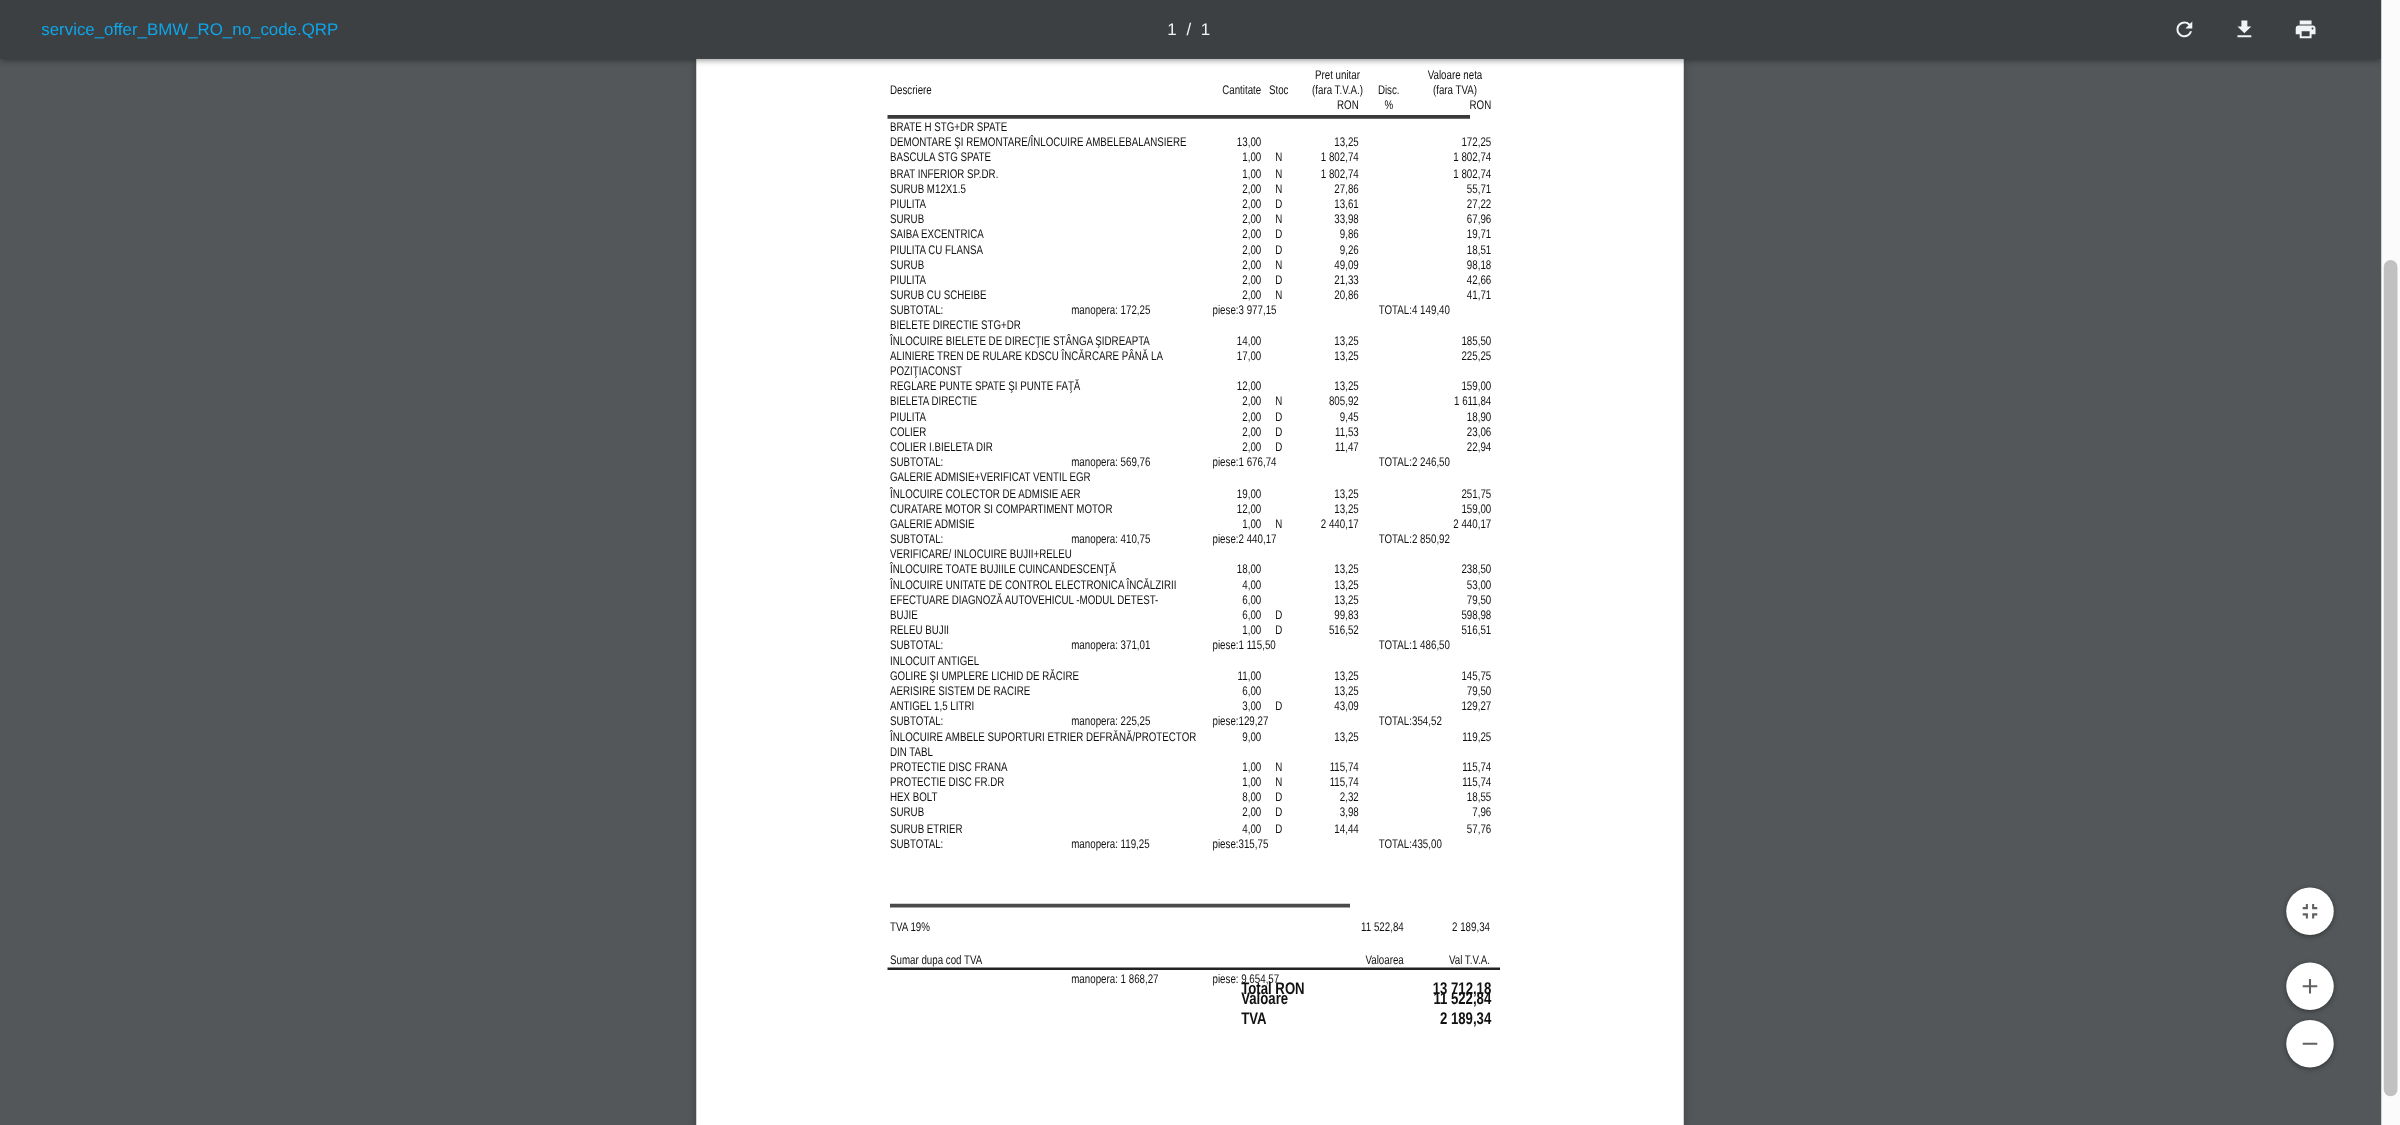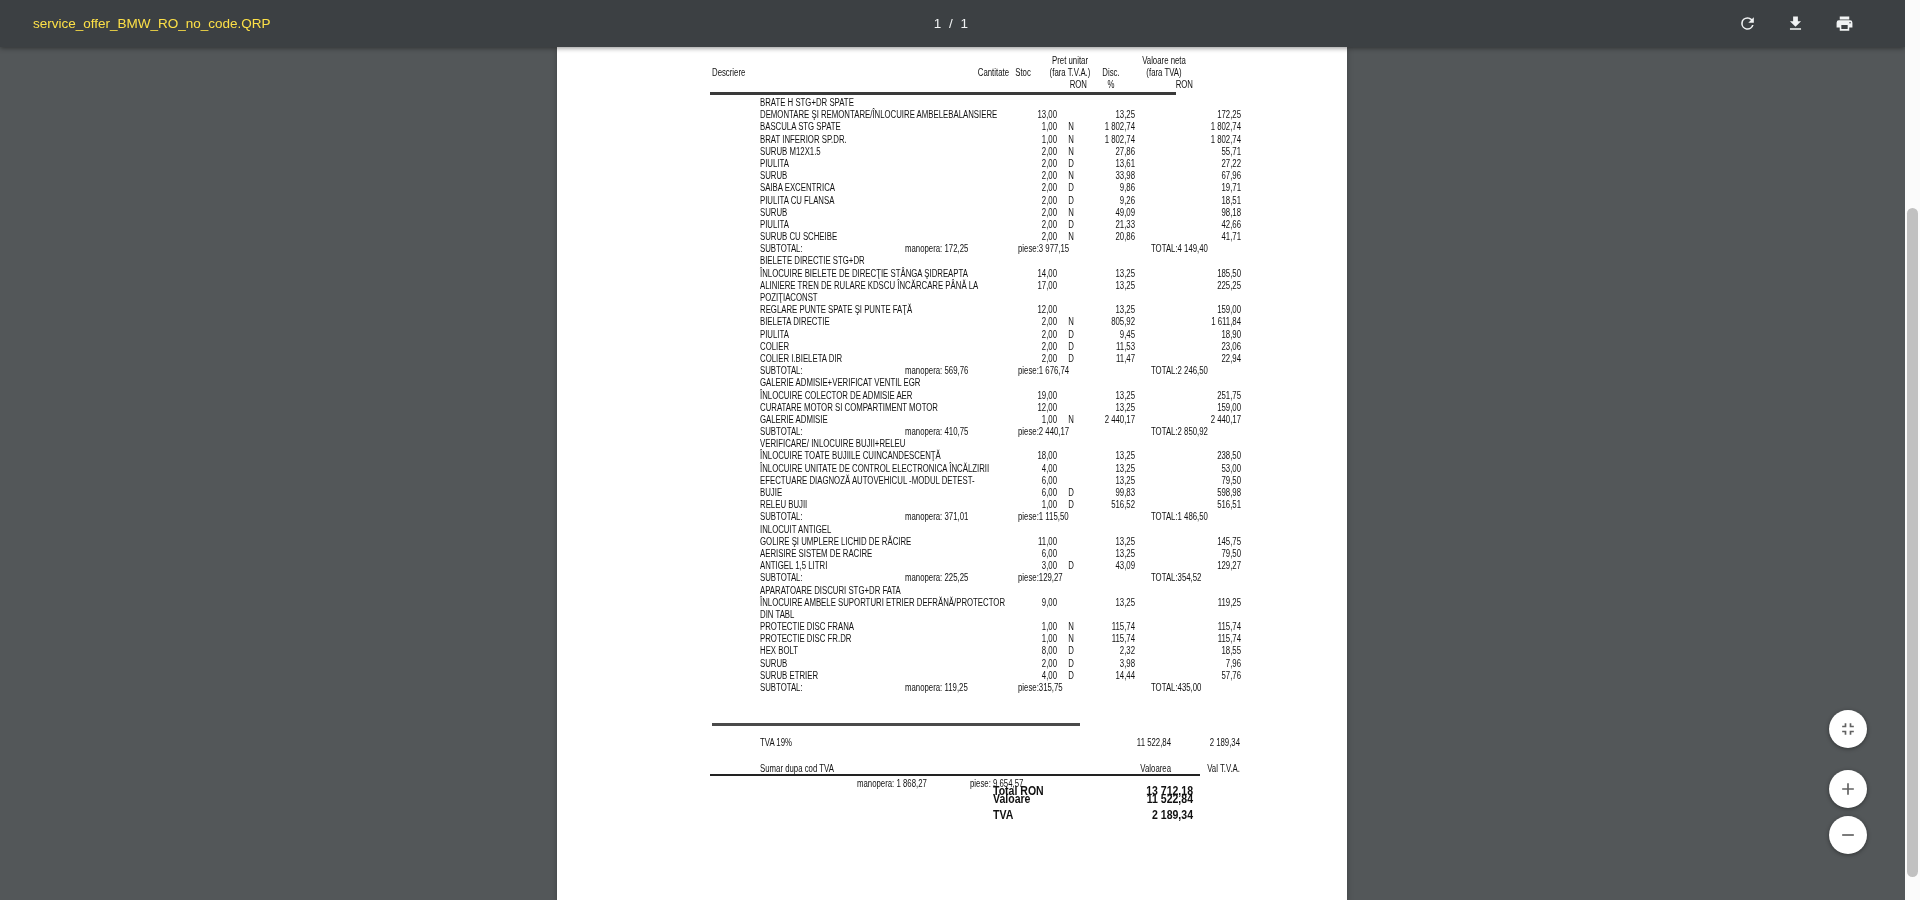--- a/index.html
+++ b/index.html
@@ -3,21 +3,21 @@
 <meta charset="utf-8">
 <style>
   * { margin:0; padding:0; box-sizing:border-box; }
   html,body { width:1920px; height:900px; overflow:hidden; }
   body { position:relative; background:#535759; font-family:"Liberation Sans", sans-serif; }
 
   
   .toolbar { position:absolute; left:0; top:0; width:1905px; height:47px; background:#3c4043;
              box-shadow:0 1px 5px rgba(0,0,0,.45); z-index:5; }
   .doc-title { position:absolute; left:33px; top:0; height:47px; line-height:47px;
-               color:#fde047; font-size:13.5px; white-space:nowrap;text-align:right; }
+               color:#0ea5e9; font-size:13.5px; white-space:nowrap;text-align:right; }
   .page-indicator { position:absolute; left:952px; transform:translateX(-50%); top:0; height:47px;
                     line-height:47px; color:#f1f3f4; font-size:13.5px; letter-spacing:2px; }
   .tb-btn { position:absolute; top:5px; width:37px; height:37px; border-radius:50%;
             display:flex; align-items:center; justify-content:center; cursor:pointer; }
   .tb-btn svg { width:19px; height:19px; fill:#f1f3f4; }
   #btn-rotate { left:1729px; } #btn-download { left:1777px; } #btn-print { left:1826px; }
 
   
   .pdf-page { position:absolute; left:557px; top:47px; width:790px; height:853px; background:#ffffff;
               box-shadow:0 2px 6px rgba(0,0,0,.25); color:#111; }
@@ -40,21 +40,21 @@
   #h-pret2  { left:475px; top:20px; width:76px; text-align:center; }
   #h-pret3  { left:455px; top:32px; width:75px; text-align:right; }
   #h-disc1  { left:536px; top:20px; width:36px; text-align:center; }
   #h-disc2  { left:536px; top:32px; width:36px; text-align:center; }
   #h-val1   { left:570px; top:8px;  width:74px; text-align:center; }
   #h-val2   { left:570px; top:20px; width:74px; text-align:center; }
   #h-val3   { left:556px; top:32px; width:80px; text-align:right; }
 
   
   .rows { position:absolute; left:0; top:50px; width:790px; }
-  .trow { position:relative; height:12.2px; font-size:10px; line-height:12.2px; white-space:nowrap;margin-left:48px; }
+  .trow { position:relative; height:12.2px; font-size:10px; line-height:12.2px; white-space:nowrap; }
   .trow span { position:absolute; top:0; display:block; }
   .c-desc  { left:155px; width:330px; }
   .c-qty   { left:385px; width:67px; text-align:right; }
   .c-stoc  { left:454px; width:24px; text-align:center; }
   .c-price { left:455px; width:75px; text-align:right; }
   .c-disc  { left:536px; width:36px; text-align:center; }
   .c-val   { left:556px; width:80px; text-align:right; }
   .c-man   { left:300px; }
   .c-pie   { left:413px; }
   .c-tot   { left:546px; }
@@ -439,28 +439,20 @@
         <span class="c-disc sx-c"></span>
         <span class="c-val sx-r">129,27</span>
       </div>
       <div class="trow">
         <span class="c-desc sx-l">SUBTOTAL:</span>
         <span class="c-man sx-l">manopera: 225,25</span>
         <span class="c-pie sx-l">piese:129,27</span>
         <span class="c-tot sx-l">TOTAL:354,52</span>
       </div>
       <div class="trow">
-        <span class="c-desc sx-l">APARATOARE DISCURI STG+DR FATA</span>
-        <span class="c-qty sx-r"></span>
-        <span class="c-stoc sx-c"></span>
-        <span class="c-price sx-r"></span>
-        <span class="c-disc sx-c"></span>
-        <span class="c-val sx-r"></span>
-      </div>
-      <div class="trow">
         <span class="c-desc sx-l">ÎNLOCUIRE AMBELE SUPORTURI ETRIER DEFRĂNĂ/PROTECTOR</span>
         <span class="c-qty sx-r">9,00</span>
         <span class="c-stoc sx-c"></span>
         <span class="c-price sx-r">13,25</span>
         <span class="c-disc sx-c"></span>
         <span class="c-val sx-r">119,25</span>
       </div>
       <div class="trow">
         <span class="c-desc sx-l">DIN TABL</span>
         <span class="c-qty sx-r"></span>

